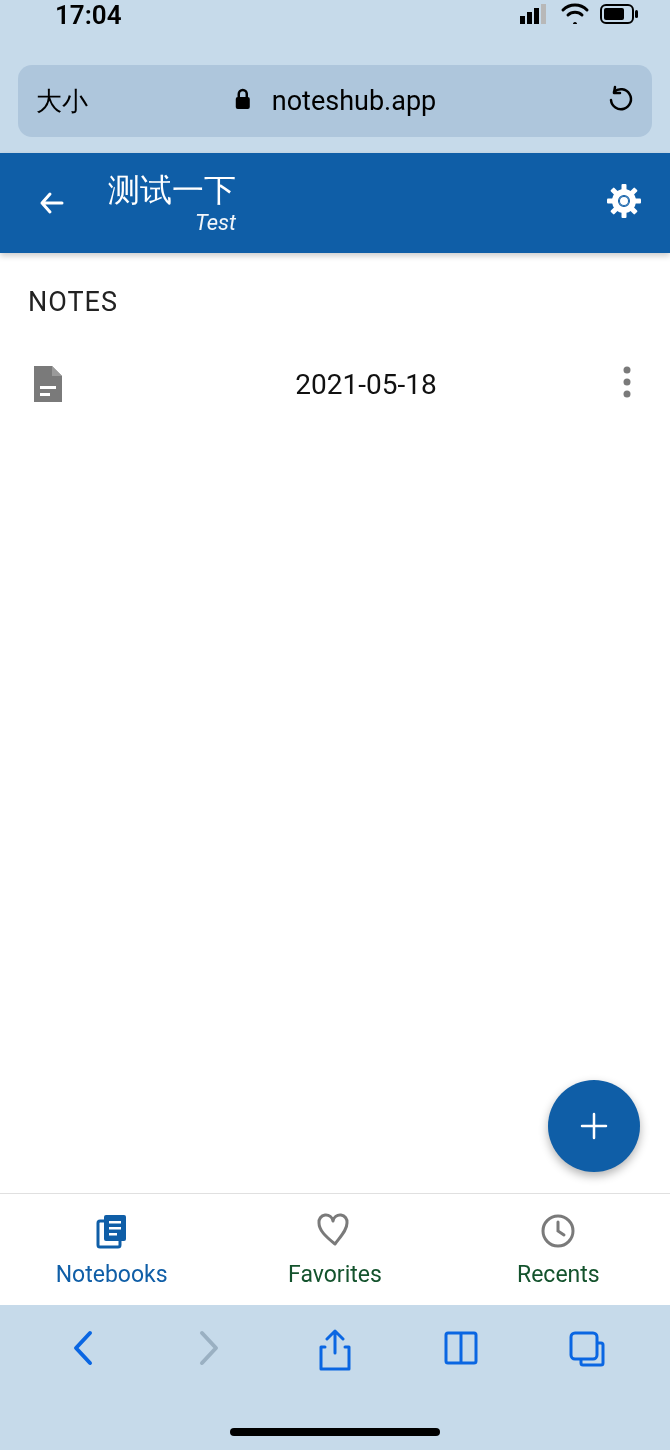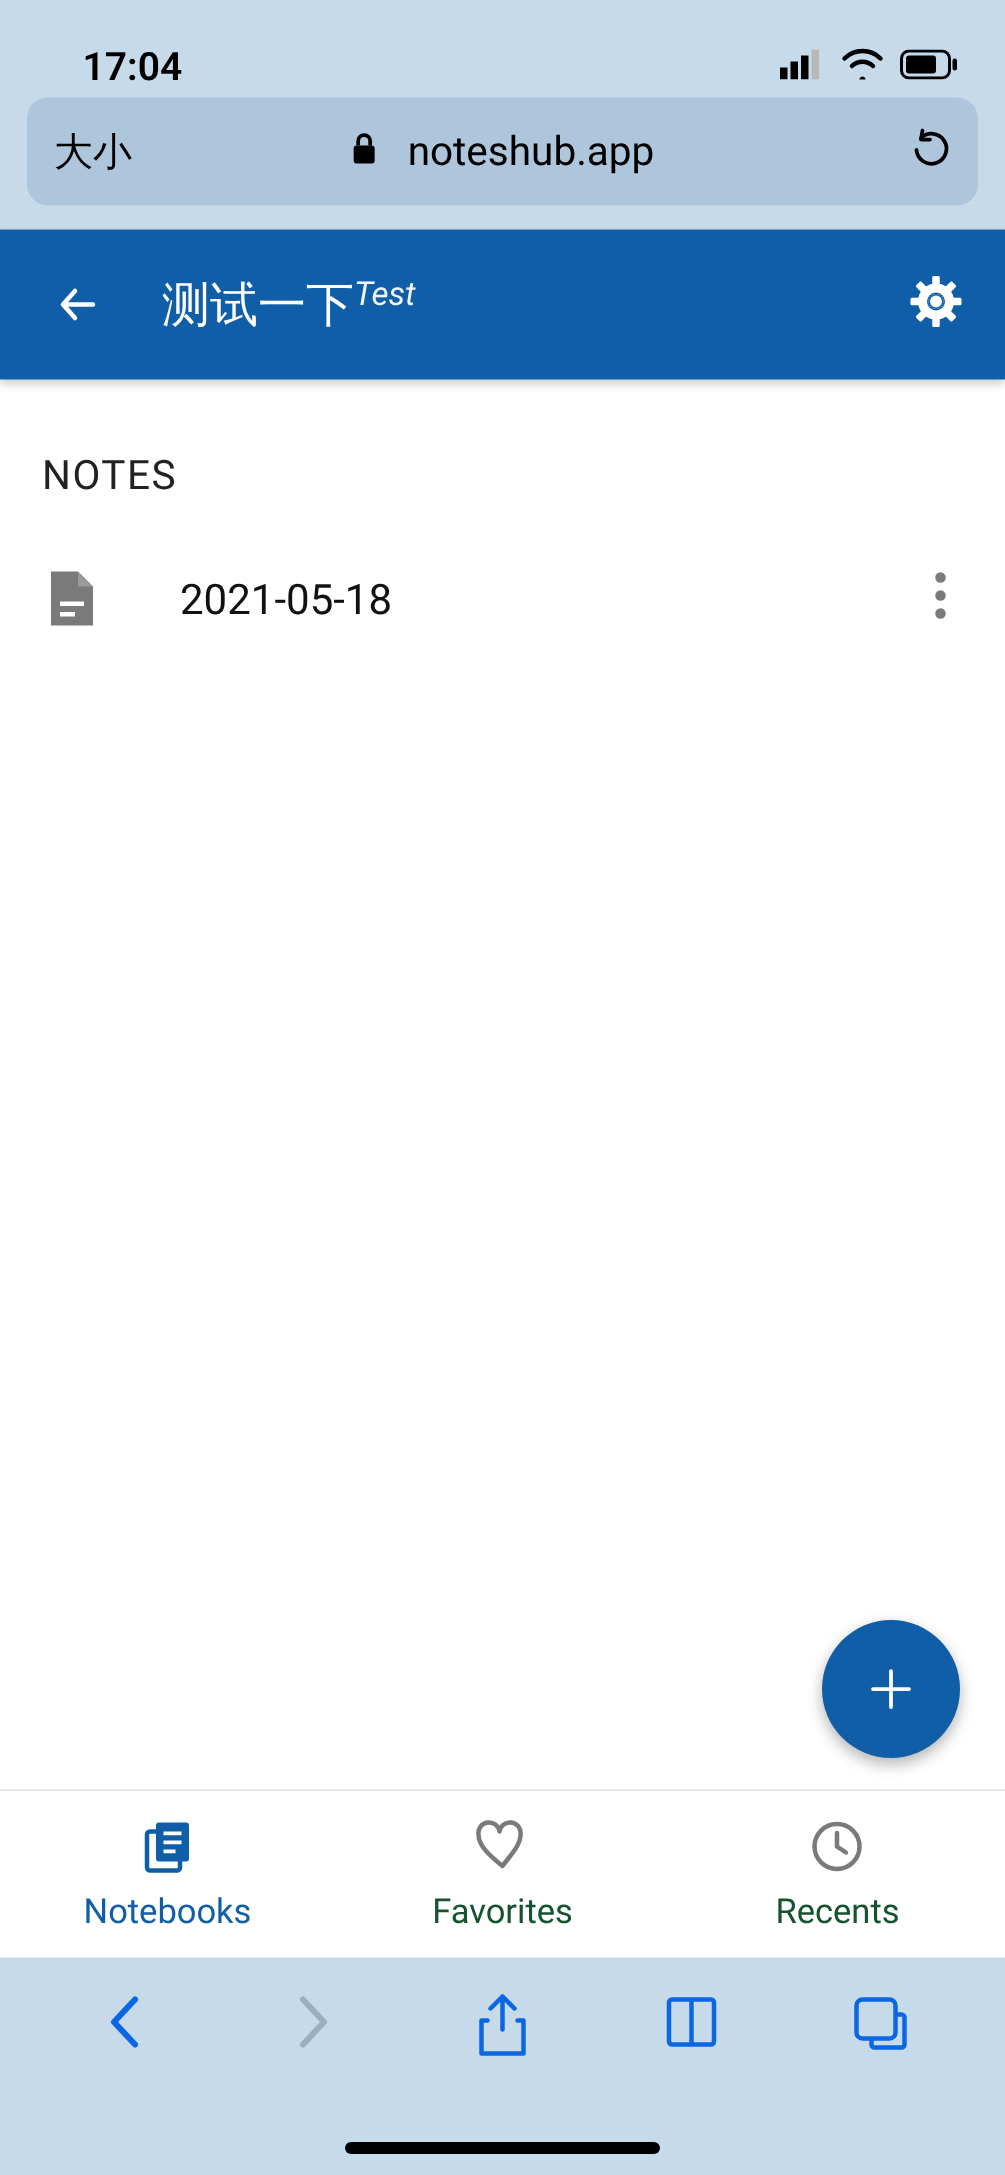--- a/index.html
+++ b/index.html
@@ -10,21 +10,21 @@
     background: #ffffff;
     position: relative;
     overflow: hidden;
   }
 
   
   .status-bar {
     height: 60px;
     background: #c6daea;
     display: flex;
-    align-items: flex-end;
+    align-items: flex-start;
     justify-content: space-between;
     padding: 0 30px 0 55px;
     font-weight: 600;
     font-size: 26px;
     color: #000;
   }
   .status-right { display: flex; align-items: center; gap: 10px; }
 
   
   .url-bar-wrap {
@@ -73,54 +73,55 @@
   }
   .back-btn {
     width: 50px;
     display: flex;
     align-items: center;
     justify-content: center;
   }
   .header-titles {
     margin-left: 30px;
     display: flex;
-    flex-direction: row;
+    flex-direction: column;
     text-align: right;
   }
   .header-title {
     font-size: 32px;
     font-weight: 500;
     line-height: 1.2;
   }
   .header-subtitle {
     font-size: 22px;
     font-weight: 400;
     opacity: 0.95;
     font-style: italic;
   }
   .gear-btn {
     margin-left: auto;
   }
 
   
   .main {
     background: #fff;
-    padding-top: 48px;
+    padding-top: 33px;
   }
   .section-header {
     font-size: 27px;
     letter-spacing: 1px;
     color: #222;
     padding: 0 28px 20px 28px;
   }
   .note-row {
     display: flex;
     align-items: center;
     height: 92px;
     padding: 0 28px;
+    text-align: center;
   }
   .doc-icon-wrap {
     width: 40px;
     display: flex;
     justify-content: center;
   }
   .note-title {
     font-size: 28px;
     color: #111;
     margin-left: 52px;

